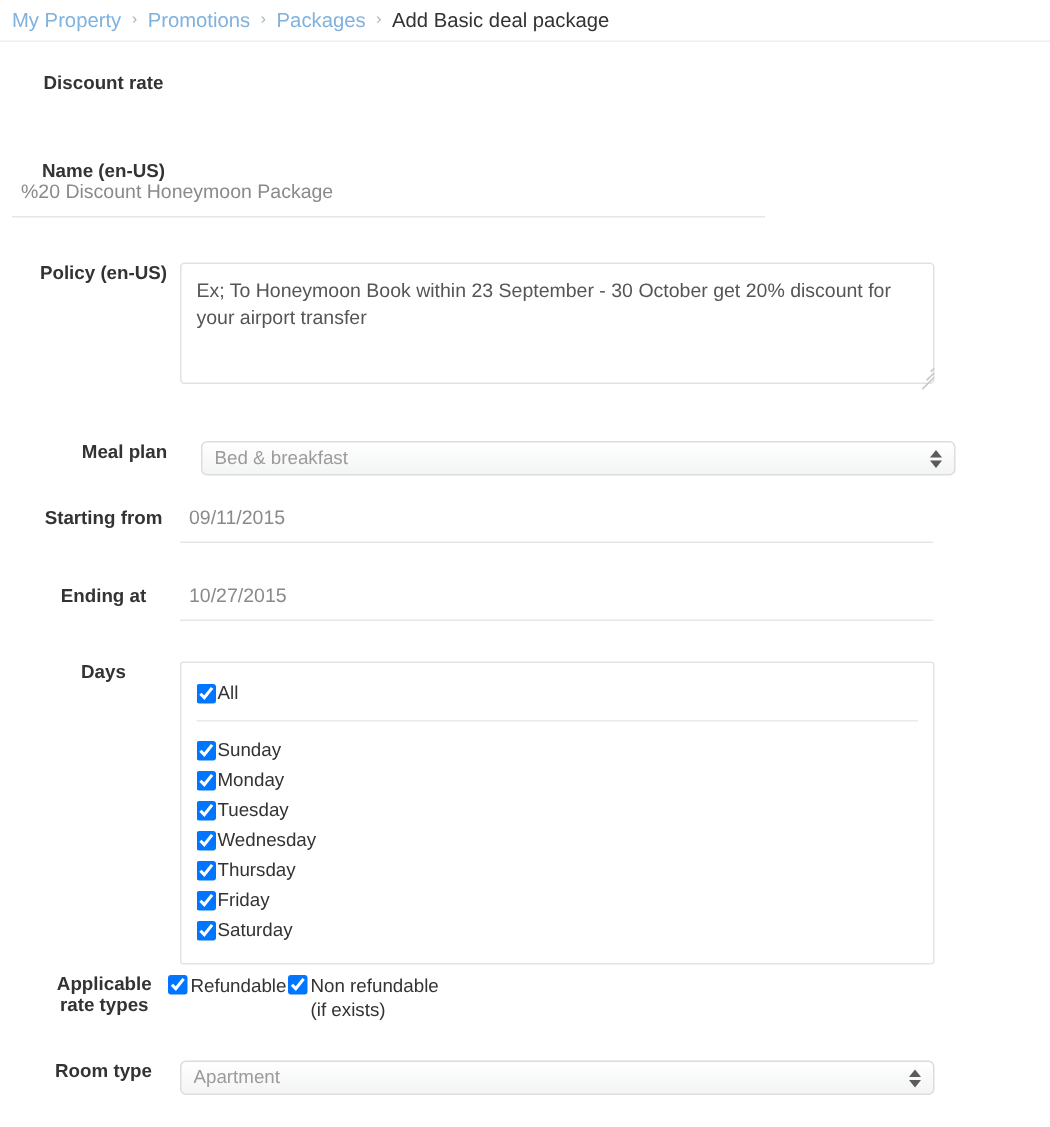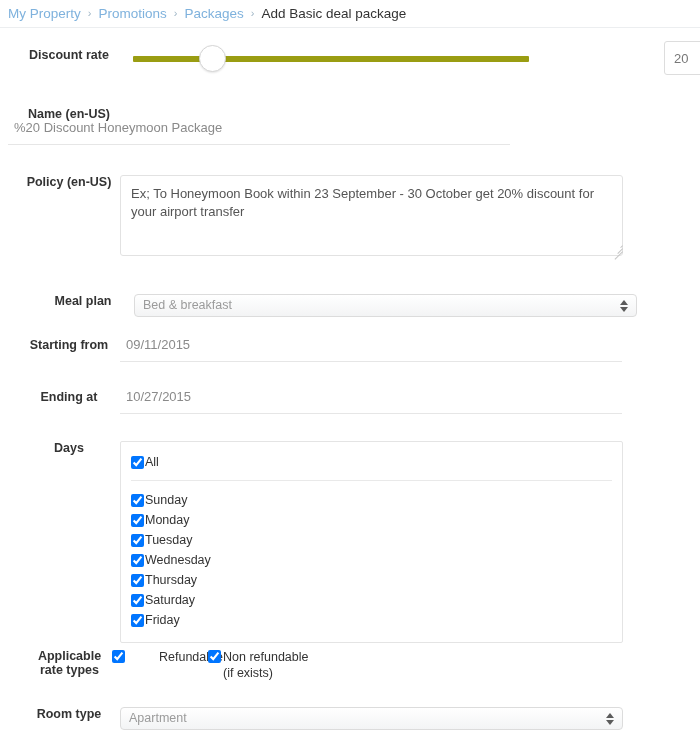--- a/index.html
+++ b/index.html
@@ -266,51 +266,41 @@
     font-size: 12.5px;
     color: #333333;
     line-height: 16px;
   }
   .rate-item input[type="checkbox"] {
     margin: 1px 2px 0 0;
     width: 13px;
     height: 13px;
     flex: none;
   }
-  .rate-item.first { width: 96px; gap: 32px; }
+  .rate-item.first { width: 80px; }
   .rate-item.second { width: 110px; }
   #row-rates .lbl { width: 113px; min-width: 113px; }
 </style>
 </head>
 <body>
 
 <div class="breadcrumb-bar">
   <a class="crumb-link" href="#">My Property</a>
   <span class="crumb-sep">›</span>
   <a class="crumb-link" href="#">Promotions</a>
   <span class="crumb-sep">›</span>
   <a class="crumb-link" href="#">Packages</a>
   <span class="crumb-sep">›</span>
   <span class="crumb-current">Add Basic deal package</span>
 </div>
 
 <div class="form">
 
   <div class="row" id="row-discount">
     <div class="lbl">Discount rate</div>
-    <div class="ctrl">
-      <div class="slider-wrap">
-        <div class="slider-track" style="background: rgb(154, 157, 18);"></div>
-        <div class="slider-handle" id="slider-handle" style="left: 20%;"></div>
-      </div>
-      <div class="pct-group">
-        <input class="pct-input" type="text" id="discount-input" value="20" style="">
-
-      </div>
-    </div>
   </div>
 
   <div class="row" id="row-name">
     <div class="lbl">Name (en-US)</div>
     <div class="ctrl">
       <input class="uline" type="text" id="name-input" value="%20 Discount Honeymoon Package" style="">
     </div>
   </div>
 
   <div class="row" id="row-policy">
@@ -377,25 +367,25 @@
             <label class="chk-line">
               <input type="checkbox" checked="" style="">
               <span>Wednesday</span>
             </label>
             <label class="chk-line">
               <input type="checkbox" checked="" style="">
               <span>Thursday</span>
             </label>
             <label class="chk-line">
               <input type="checkbox" checked="" style="">
+              <span>Friday</span>
+            </label>
+            <label class="chk-line">
+              <input type="checkbox" checked="" style="">
               <span>Saturday</span>
-            </label>
-            <label class="chk-line">
-              <input type="checkbox" checked="" style="">
-              <span>Friday</span>
             </label>
           </div>
       </div>
     </div>
   </div>
 
   <div class="row" id="row-rates">
     <div class="lbl">Applicable rate types</div>
     <div class="ctrl">
       <div class="rates">

